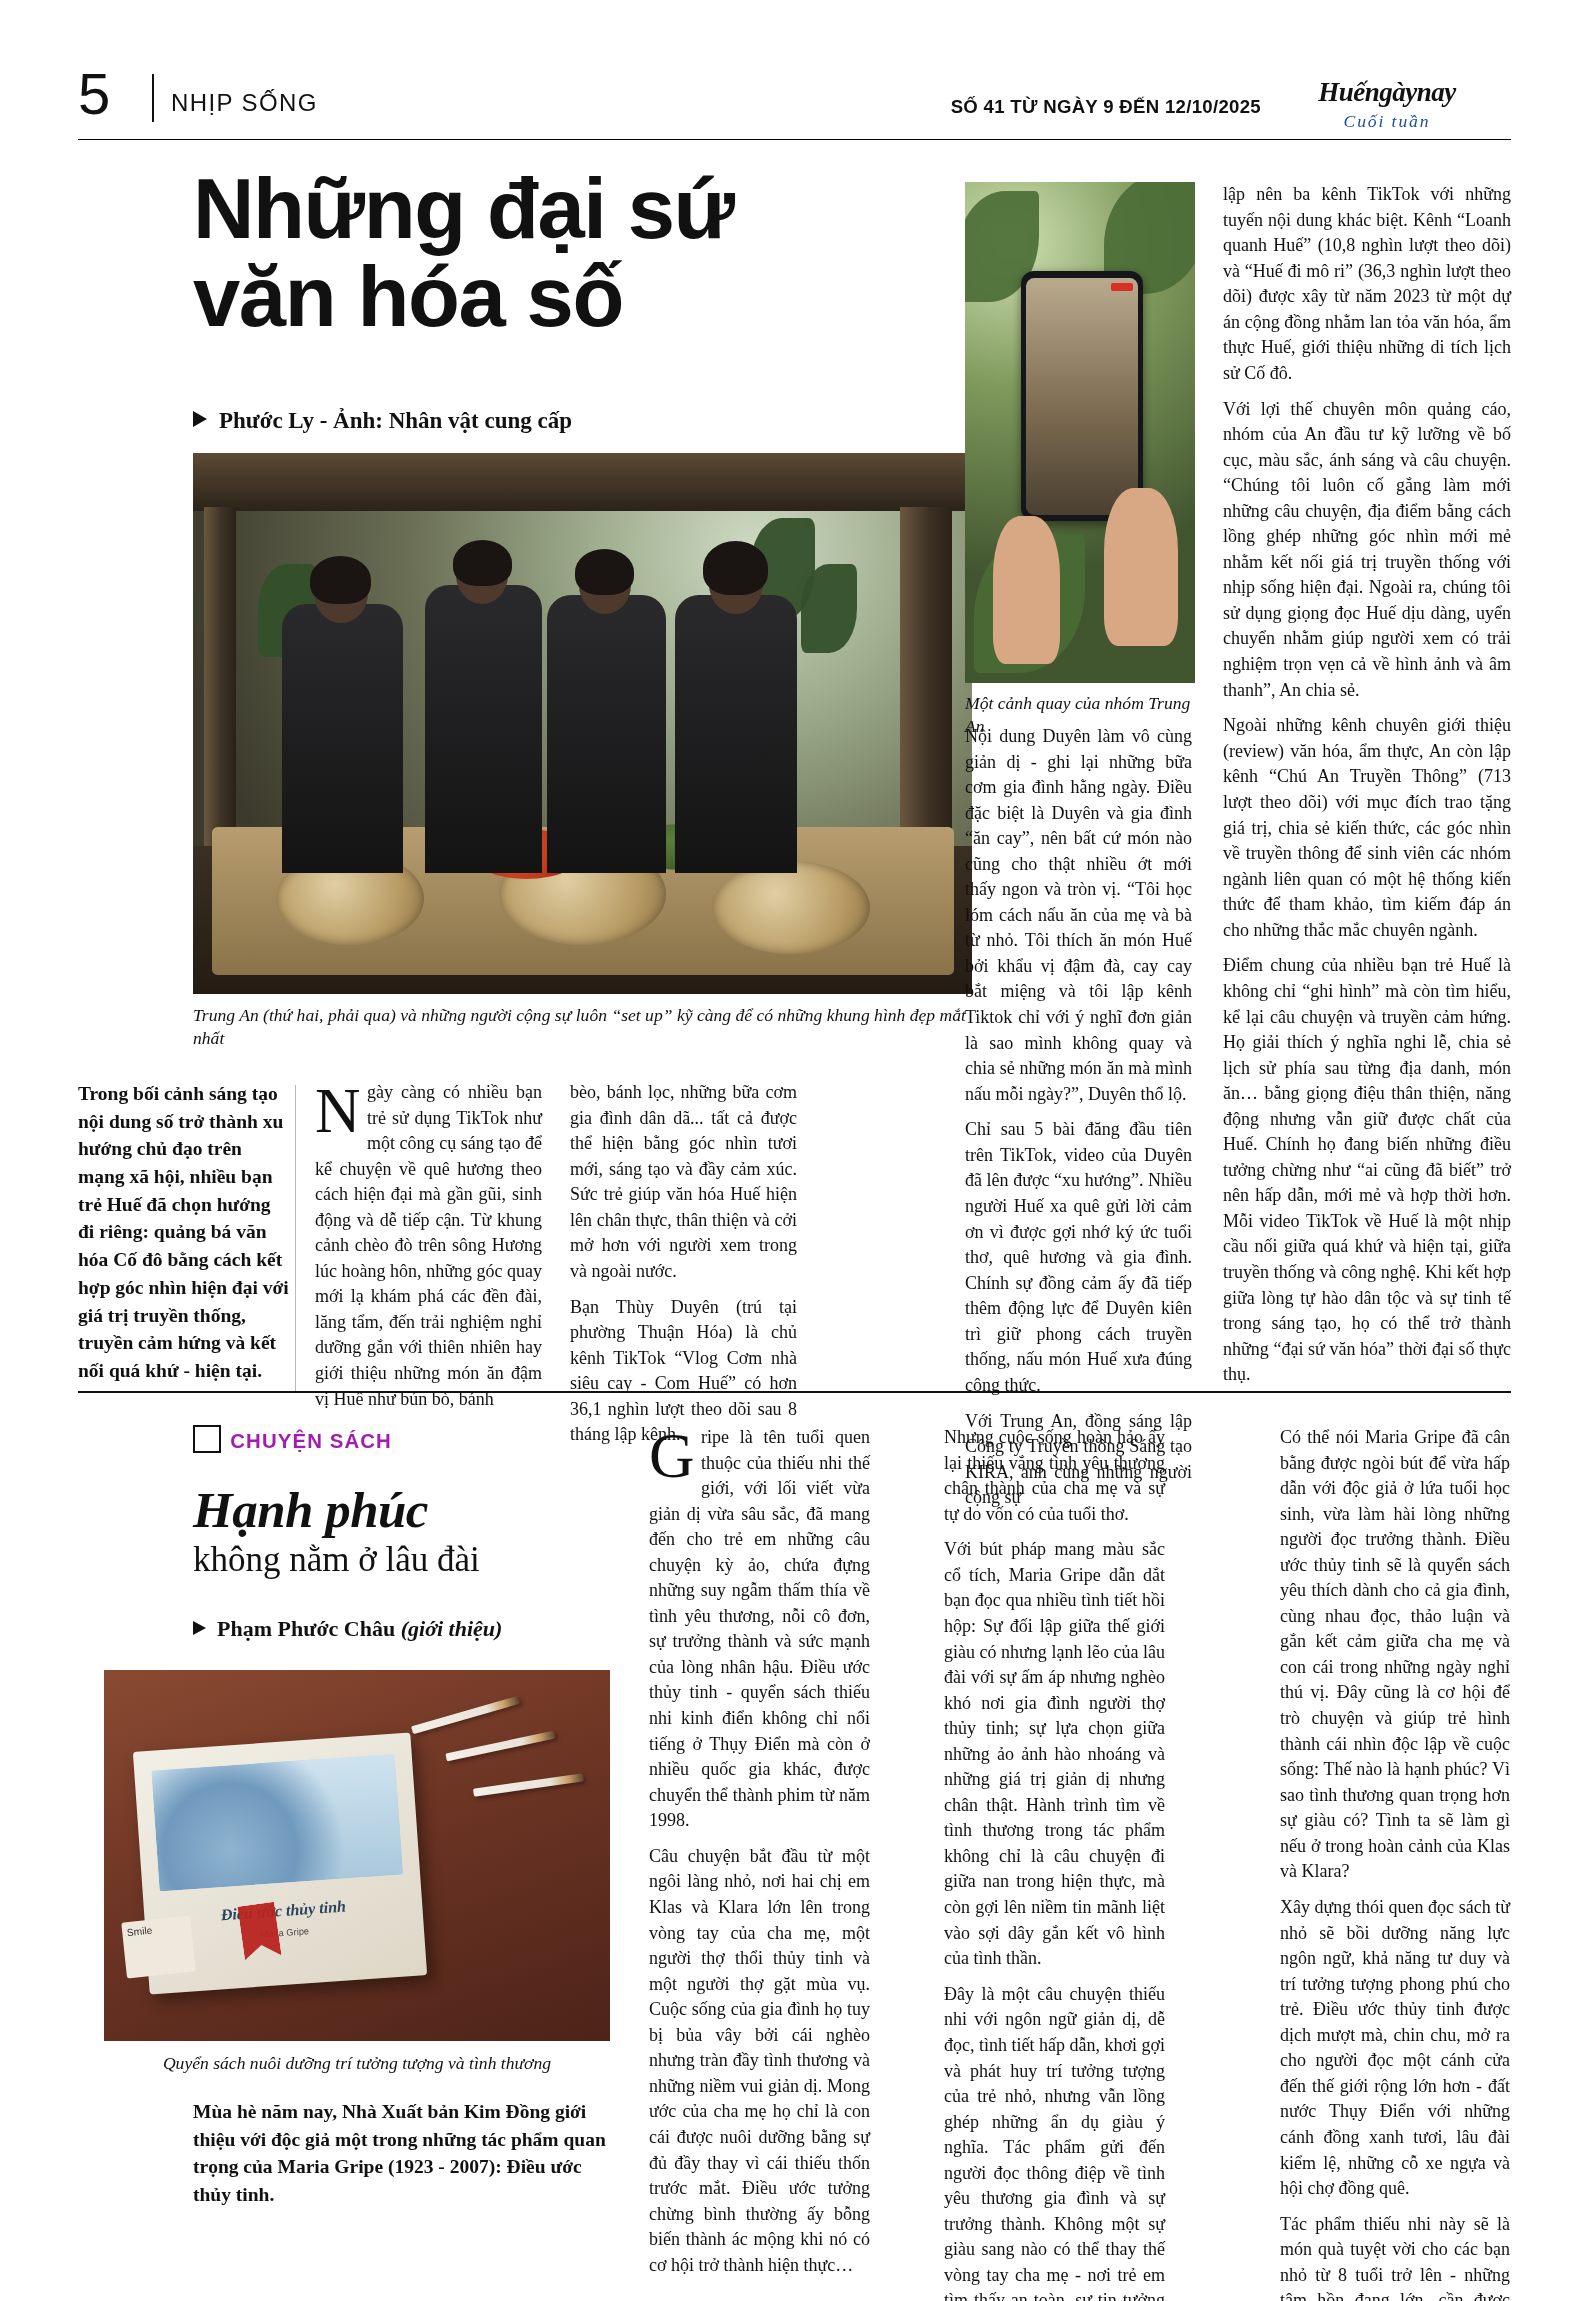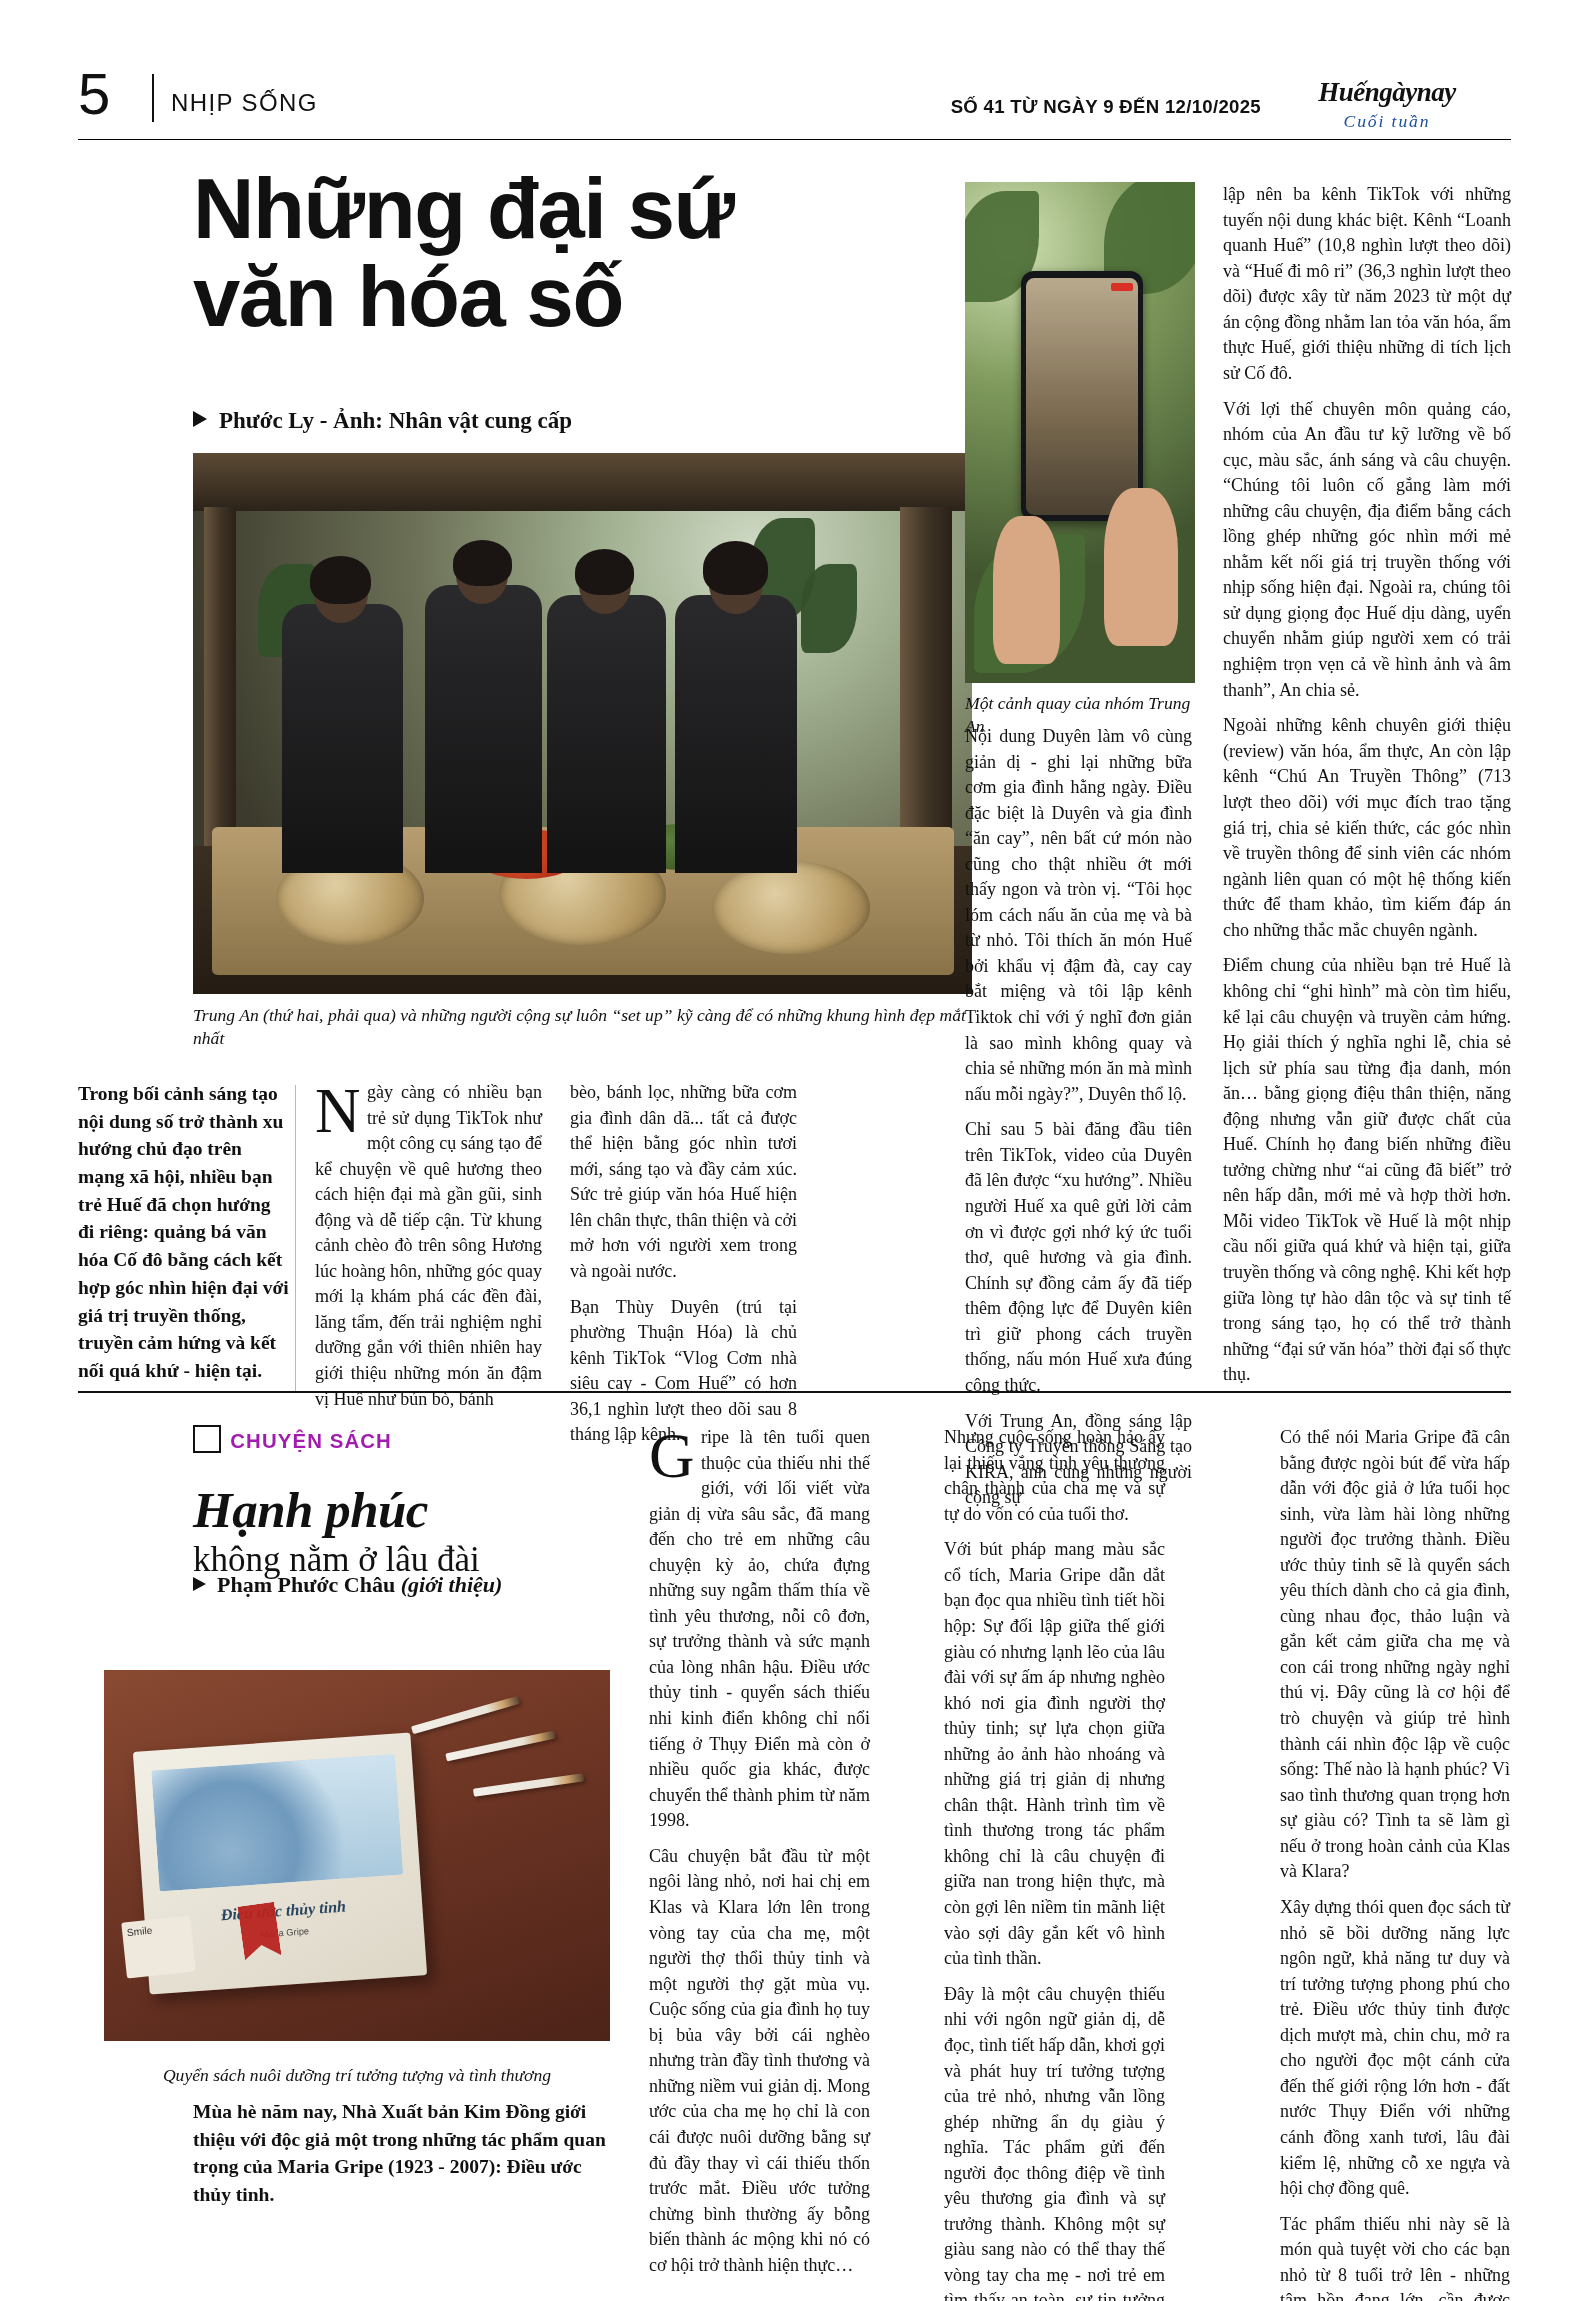--- a/index.html
+++ b/index.html
@@ -368,21 +368,21 @@
   }
   .head2 .l2 {
     font-size: 35px;
     font-weight: normal;
     line-height: 1.15;
     margin-top: 1.9px;
   }
   .byline2 {
     position: absolute;
     left: 193px;
-    top: 1572px;
+    top: 1616px;
     width: 408px;
     font-family: "Liberation Serif", serif;
     font-size: 22px;
     font-weight: bold;
     color: #111;
   }
   .byline2 .tri {
     display: inline-block;
     width: 0; height: 0;
     border-left: 13px solid #111;
@@ -470,21 +470,20 @@
     color: #333;
     padding: 4.6px;
     box-sizing: border-box;
   }
   .cap-book {
     position: absolute;
     left: 104px;
     top: 2052px;
     width: 506px;
     text-align: center;
-    margin-top: 12px;
   }
   .book-kicker {
     position: absolute;
     left: 193px;
     top: 2098px;
     width: 417px;
     font-family: "Liberation Serif", serif;
     font-weight: bold;
     font-size: 19.5px;
     line-height: 1.42;

